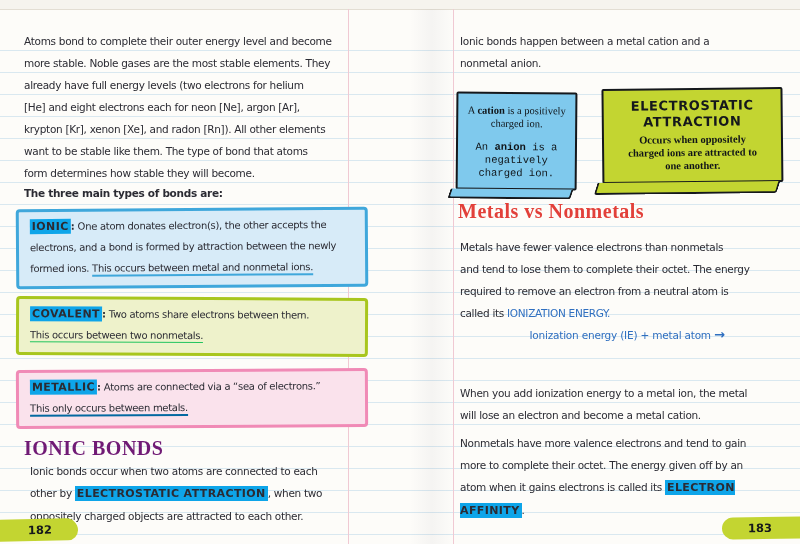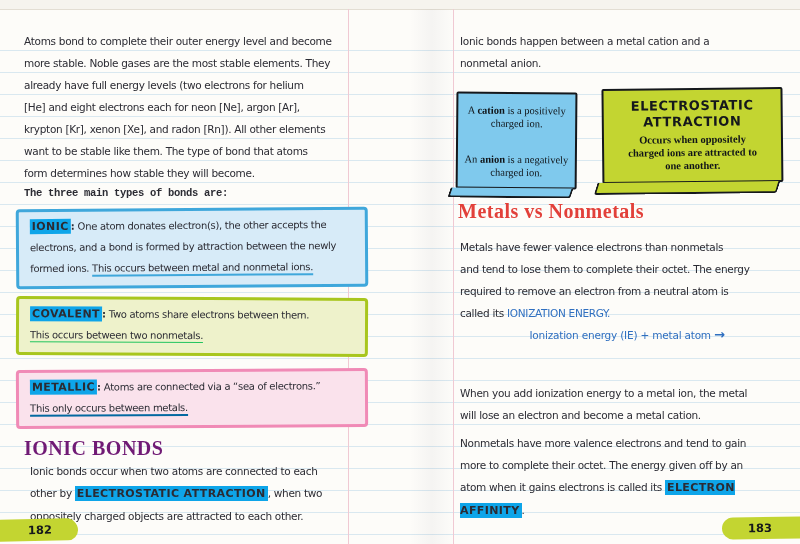--- a/index.html
+++ b/index.html
@@ -14,21 +14,21 @@
   .top-edge{position:absolute;top:0;left:0;right:0;height:9px;background:#f6f4ee;border-bottom:1px solid #e3ded3;}
   .rules{position:absolute;left:0;right:0;top:50px;height:494px;
     background:repeating-linear-gradient(to bottom,#d9e8f0 0 1px,transparent 1px 22px);}
   .vline{position:absolute;top:9px;bottom:0;width:1px;background:#f0c9d3;}
   .gutter{position:absolute;top:9px;bottom:0;left:410px;width:44px;
     background:linear-gradient(to right,rgba(90,90,110,0) 0%,rgba(90,90,110,0.05) 50%,rgba(90,90,110,0) 100%);}
   
   .hw{font-size:10.5px;letter-spacing:-0.3px;line-height:22px;color:#2b2b33;}
   .lines{white-space:pre-line;}
   .abs{position:absolute;}
-  .bold{font-weight:bold;font-family:Liberation Mono, monospace;}
+  .bold{font-weight:bold;}
   .hl{background:#0ea5e9;font-weight:bold;letter-spacing:0.4px;padding:1px 2px;}
   .term{font-size:11px;}
   .term-sep{font-weight:bold;}
   
   .note-box{position:absolute;left:16px;width:352px;box-sizing:border-box;
     border-radius:4px;padding:4px 11px 7px;}
   .note-box .hw{font-size:10px;line-height:21px;}
   .ionic{top:208px;border:3px solid #3fa7db;background:#d7ebf8;transform:rotate(-0.4deg);}
   .covalent{top:297px;border:3px solid #a8c61e;background:#eef2cb;transform:rotate(0.3deg);}
   .metallic{top:369px;border:3px solid #f08ab6;background:#fae2ec;transform:rotate(-0.3deg);}
@@ -45,21 +45,21 @@
   
   .card3d{position:absolute;}
   .card3d .face{position:relative;border:2px solid #15181c;border-radius:2px;box-sizing:border-box;
     text-align:center;}
   .card3d .base{border:2px solid #15181c;border-top:none;height:8px;transform:skewX(-18deg);
     transform-origin:top;margin-top:-1px;border-radius:0 0 3px 3px;}
   .cation{left:456px;top:92px;width:121px;transform:rotate(0.5deg);}
   .cation .face{background:#7fc9ed;padding:10px 5px 8px;}
   .cation .base{background:#7fc9ed;margin-left:-5px;margin-right:3px;}
   .serif-note{font-family:"Liberation Serif", serif;font-size:10.5px;line-height:13px;color:#101418;margin:0;}
-  .cation .serif-note + .serif-note{margin-top:23px;}
+  .cation .serif-note + .serif-note{margin-top:11px;font-family:Liberation Mono, monospace;}
   .ea{left:602px;top:88px;width:181px;transform:rotate(-0.6deg);}
   .ea .face{background:#c3d531;padding:8px 6px 9px;}
   .ea .base{background:#c3d531;margin-left:-5px;margin-right:3px;height:10px;}
   .ea-title{font-weight:bold;font-size:13px;line-height:16px;letter-spacing:0.6px;color:#15181c;}
   .ea-body{font-weight:bold;margin-top:3px;}
   
   .eq{position:absolute;left:460px;top:324px;color:#2f6fc0;font-size:10.5px;letter-spacing:-0.2px;line-height:21px;width:334px;text-align:center;}
   .eq-arrow{font-weight:bold;font-size:13px;margin-left:3px;}
   .eq-line2{padding-left:134px;}
   

